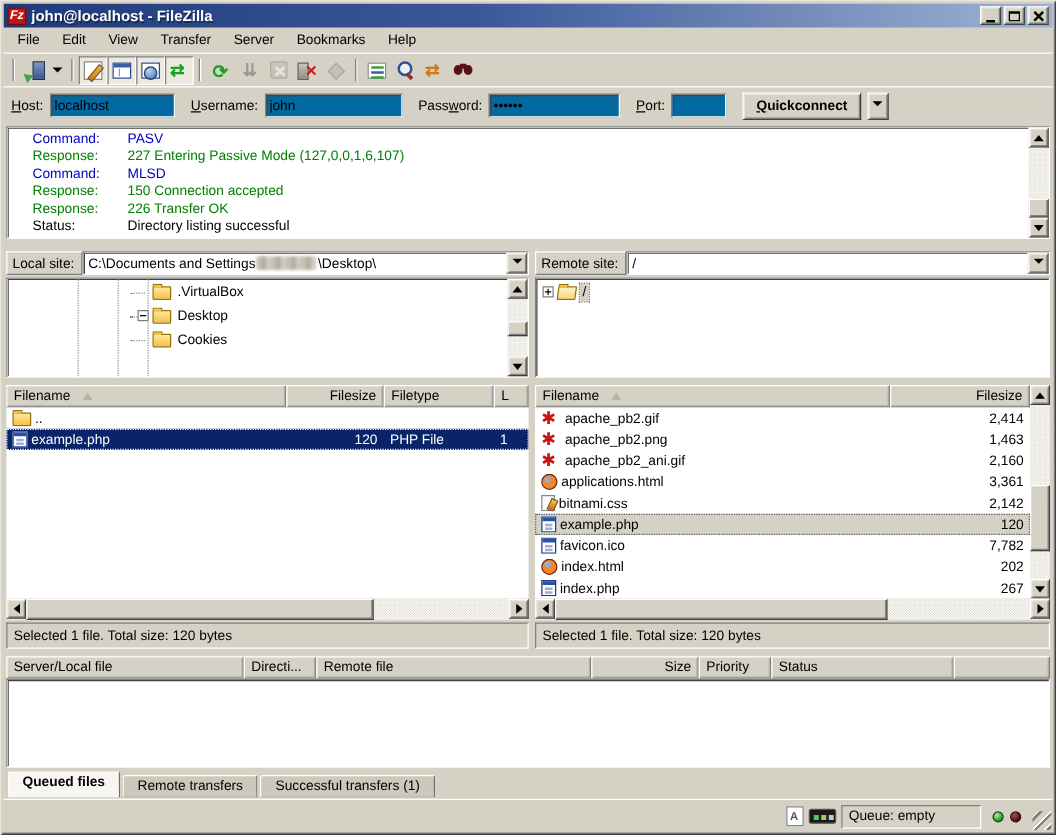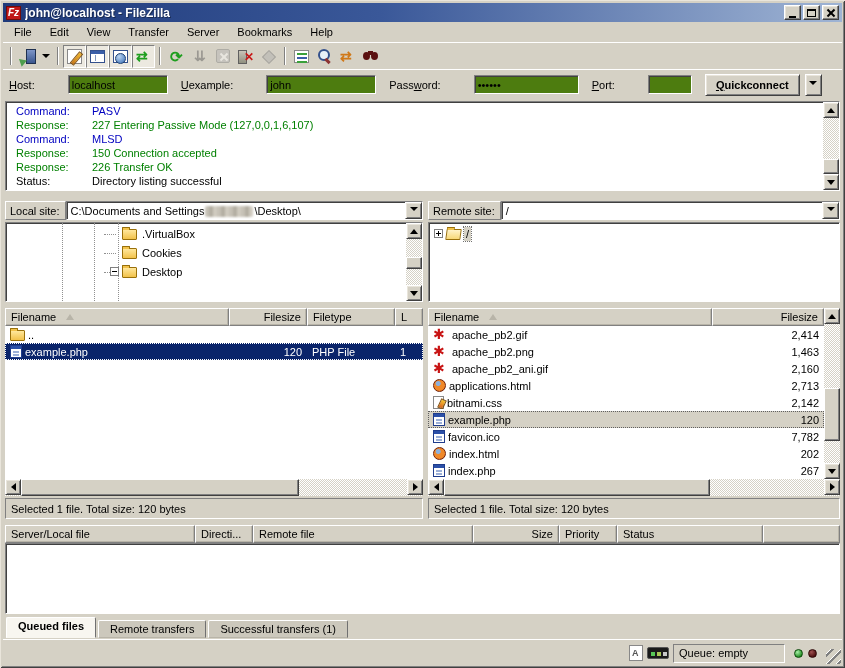--- a/index.html
+++ b/index.html
@@ -58,32 +58,32 @@
   .i-compare::before { content:""; position:absolute; left:2px; top:1px; width:8px; height:8px; border:2px solid #33508C; border-radius:50%; background:#E8F0F8; }
   .i-compare::after { content:""; position:absolute; left:10px; top:10px; width:3px; height:6px; background:#8C3333; transform:rotate(-45deg); }
   .i-sync::before { content:"⇄"; position:absolute; left:1px; top:0; font-size:14px; font-weight:bold; color:#D07818; }
   .i-find::before { content:""; position:absolute; left:1px; top:4px; width:7px; height:8px; border-radius:50%; background:#5A1010; box-shadow:8px 0 0 #5A1010; }
   .i-find::after { content:""; position:absolute; left:6px; top:3px; width:5px; height:4px; background:#5A1010; }
 
   
   .qcbar { height:30px; flex:none; display:flex; align-items:center; gap:5px; padding:0 6px; border-top:1px solid #FFF; }
   .qc-label .accel { text-decoration:underline; }
   .edit { height:19px; border:1px solid; border-color:#808080 #FFF #FFF #808080; box-shadow:inset 1px 1px 0 #404040;
-    background:#4d7c0f; font:11px "Liberation Sans",sans-serif; padding:1px 3px;margin-left:28px; }
+    background:#0369a1; font:11px "Liberation Sans",sans-serif; padding:1px 3px; }
   .btn { background:#D5D1C5; border:1px solid; border-color:#FFF #404040 #404040 #FFF;
     box-shadow:inset 1px 1px 0 #E9E5DB, inset -1px -1px 0 #808080; height:22px; padding:2px 10px; font:bold 11px "Liberation Sans",sans-serif; }
   .btn .accel { text-decoration:underline; }
   .combo-btn,.qc-dd { width:17px; height:22px; background:#D5D1C5; border:1px solid; border-color:#FFF #404040 #404040 #FFF;
     box-shadow:inset 1px 1px 0 #E9E5DB, inset -1px -1px 0 #808080; display:flex; align-items:center; justify-content:center; }
   .combo-btn { height:17px; }
 
   
   .log { height:90px; flex:none; margin:2px; background:#FFF; border:1px solid; border-color:#808080 #FFF #FFF #808080;
     box-shadow:inset 1px 1px 0 #404040; display:flex; }
-  .log-lines { flex:1; padding:2px 0 0 10px; overflow:hidden; }
+  .log-lines { flex:1; padding:2px 0 0 20px; overflow:hidden; }
   .log-line { display:flex; line-height:14px; white-space:nowrap; }
   .log-type { width:76px; flex:none; }
 
   
   .sbv { width:16px; flex:none; display:flex; flex-direction:column;
     background-image:linear-gradient(45deg,#D5D1C5 25%,transparent 25%,transparent 75%,#D5D1C5 75%),linear-gradient(45deg,#D5D1C5 25%,#FFF 25%,#FFF 75%,#D5D1C5 75%);
     background-size:2px 2px; background-position:0 0,1px 1px; }
   .sbh { height:17px; flex:none; display:flex;
     background-image:linear-gradient(45deg,#D5D1C5 25%,transparent 25%,transparent 75%,#D5D1C5 75%),linear-gradient(45deg,#D5D1C5 25%,#FFF 25%,#FFF 75%,#D5D1C5 75%);
     background-size:2px 2px; background-position:0 0,1px 1px; }
@@ -264,21 +264,21 @@
         <span class="tbi i-sync"></span>
       </span>
     <span class="tb-btn">
         <span class="tbi i-find"></span>
       </span>
   </div>
 
   <div class="qcbar">
     <span class="qc-label"><span></span><span class="accel">H</span><span>ost:</span></span>
     <input class="edit" style="width: 100px;" value="localhost">
-    <span class="qc-label" style="margin-left:8px"><span></span><span class="accel">U</span><span>example:</span></span>
+    <span class="qc-label" style="margin-left:8px"><span></span><span class="accel">U</span><span>sername:</span></span>
     <input class="edit" style="width: 110px;" value="john">
     <span class="qc-label" style="margin-left:8px"><span>Pass</span><span class="accel">w</span><span>ord:</span></span>
     <input class="edit" style="width: 105px;" value="••••••">
     <span class="qc-label" style="margin-left:8px"><span></span><span class="accel">P</span><span>ort:</span></span>
     <input class="edit" style="width: 44px;" value="">
     <button class="btn" style="margin-left:8px"><span></span><span class="accel">Q</span><span>uickconnect</span></button>
     <span class="qc-dd">
         <span class="tri-down" style="margin-top:0"></span>
       </span>
   </div>
@@ -350,30 +350,30 @@
           <span class="guide" style="left:112px"></span>
           <div>
 
               <div class="tree-row" data-expander="none">
                 <span class="expander"></span>
                 <span class="ic ic-folder"></span>
                 <span class="tlabel">.VirtualBox</span>
               </div>
 
 
+              <div class="tree-row" data-expander="minus">
+                <span class="expander"></span>
+                <span class="ic ic-folder"></span>
+                <span class="tlabel">Desktop</span>
+              </div>
+
               <div class="tree-row" data-expander="none">
                 <span class="expander"></span>
                 <span class="ic ic-folder"></span>
                 <span class="tlabel">Cookies</span>
-              </div>
-
-              <div class="tree-row" data-expander="minus">
-                <span class="expander"></span>
-                <span class="ic ic-folder"></span>
-                <span class="tlabel">Desktop</span>
               </div>
             </div>
         </div>
         <div class="sbv">
           <span class="sb-btn">
               <span class="a-up"></span>
             </span>
           <span class="sb-track">
               <span class="sb-thumb" style="top:40%;height:12px"></span>
             </span>
@@ -496,21 +496,21 @@
                   <span>apache_pb2_ani.gif</span>
                 </span>
                 <span class="cell size">2,160</span>
               </div>
 
               <div class="row">
                 <span class="cell">
                   <span class="ic ic-html"></span>
                   <span>applications.html</span>
                 </span>
-                <span class="cell size">2,713</span>
+                <span class="cell size">3,361</span>
               </div>
 
               <div class="row">
                 <span class="cell">
                   <span class="ic ic-css"></span>
                   <span>bitnami.css</span>
                 </span>
                 <span class="cell size">2,142</span>
               </div>
 

